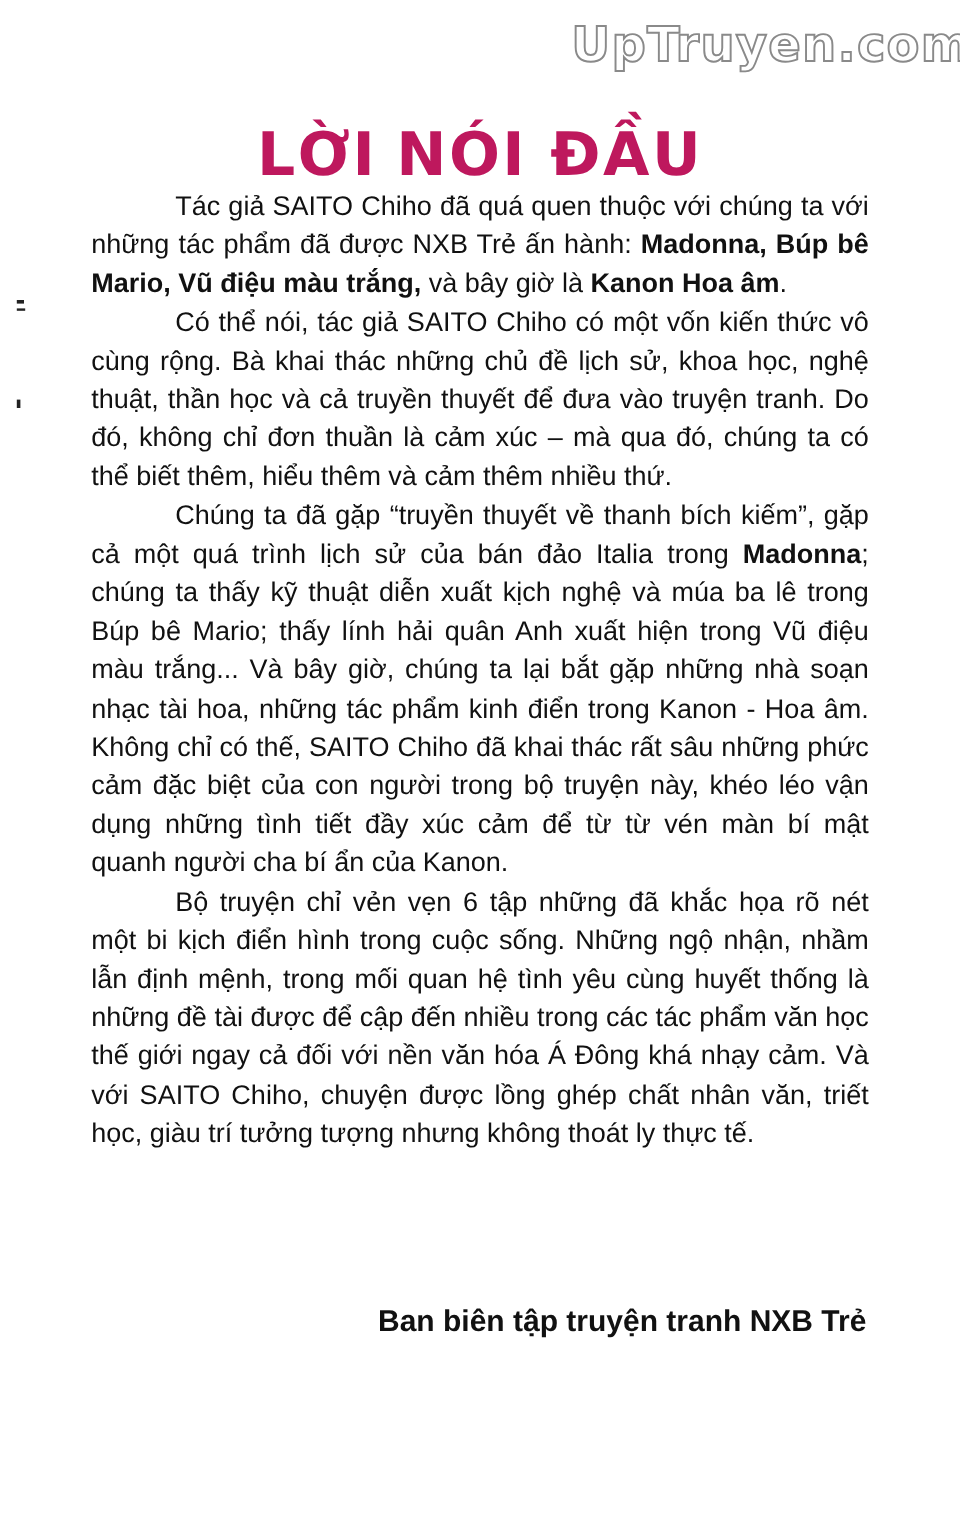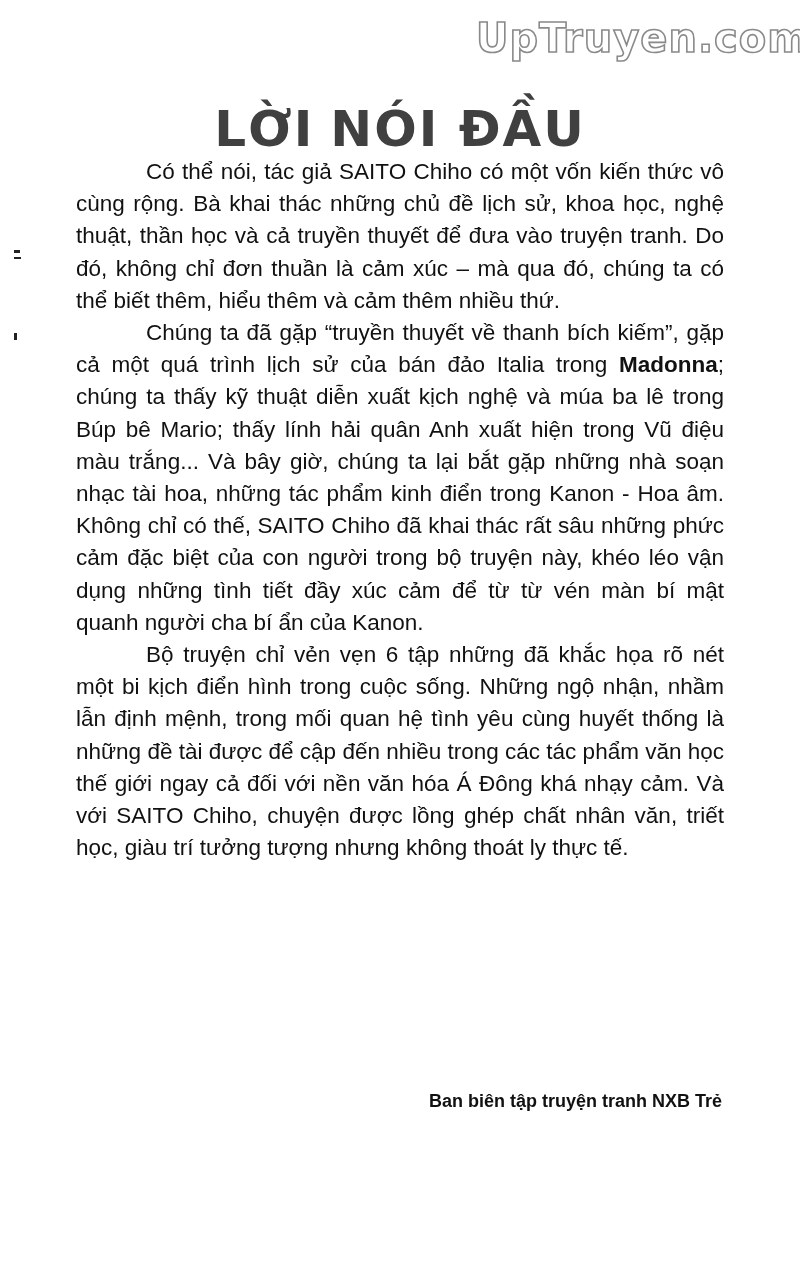--- a/index.html
+++ b/index.html
@@ -30,21 +30,21 @@
     .title {
       position: absolute;
       left: 0;
       width: 800px;
       top: 70px;
       text-align: center;
       font-family: "DejaVu Sans", "Liberation Sans", sans-serif;
       font-weight: bold;
       font-size: 50px;
       letter-spacing: 2px;
-      color: #404040;
+      color: #be185d;
       line-height: 1;
     }
     .title span.gap { display: inline-block; width: 16px; }
     .body-text {
       position: absolute;
       left: 76px;
       top: 156px;
       width: 648px;
       font-size: 22.5px;
       line-height: 32.2px;
@@ -53,21 +53,21 @@
     .body-text p {
       margin: 0;
       text-indent: 70px;
     }
     .body-text p.greeting { text-indent: 70px; }
     .body-text b { font-weight: bold; }
     .signature {
       position: absolute;
       right: 78px;
       top: 1085px;
-      font-size: 18px;
+      font-size: 25px;
       font-weight: bold;
       line-height: 32px;
     }
     .margin-mark {
       position: absolute;
       background: #222;
     }
   </style>
 </head>
 <body>
@@ -77,20 +77,21 @@
 <h1 class="title">
   <span>LỜI</span><span class="gap"></span><span>NÓI ĐẦU</span>
 </h1>
 
 <div class="margin-mark" style="left:14px;top:250px;width:6px;height:3px;"></div>
 <div class="margin-mark" style="left:14px;top:257px;width:7px;height:2px;"></div>
 <div class="margin-mark" style="left:14px;top:333px;width:3px;height:7px;"></div>
 
 <div class="body-text">
 
+  <p><span>Tác giả SAITO Chiho đã quá quen thuộc với chúng ta với những tác phẩm đã được NXB Trẻ ấn hành: </span><b>Madonna, Búp bê Mario, Vũ điệu màu trắng,</b><span> và bây giờ là </span><b>Kanon Hoa âm</b><span>.</span></p>
 
   <p>Có thể nói, tác giả SAITO Chiho có một vốn kiến thức vô cùng rộng. Bà khai thác những chủ đề lịch sử, khoa học, nghệ thuật, thần học và cả truyền thuyết để đưa vào truyện tranh. Do đó, không chỉ đơn thuần là cảm xúc – mà qua đó, chúng ta có thể biết thêm, hiểu thêm và cảm thêm nhiều thứ.</p>
 
   <p><span>Chúng ta đã gặp “truyền thuyết về thanh bích kiếm”, gặp cả một quá trình lịch sử của bán đảo Italia trong </span><b>Madonna</b><span>; chúng ta thấy kỹ thuật diễn xuất kịch nghệ và múa ba lê trong Búp bê Mario; thấy lính hải quân Anh xuất hiện trong Vũ điệu màu trắng... Và bây giờ, chúng ta lại bắt gặp những nhà soạn nhạc tài hoa, những tác phẩm kinh điển trong Kanon - Hoa âm. Không chỉ có thế, SAITO Chiho đã khai thác rất sâu những phức cảm đặc biệt của con người trong bộ truyện này, khéo léo vận dụng những tình tiết đầy xúc cảm để từ từ vén màn bí mật quanh người cha bí ẩn của Kanon.</span></p>
 
   <p>Bộ truyện chỉ vẻn vẹn 6 tập những đã khắc họa rõ nét một bi kịch điển hình trong cuộc sống. Những ngộ nhận, nhầm lẫn định mệnh, trong mối quan hệ tình yêu cùng huyết thống là những đề tài được để cập đến nhiều trong các tác phẩm văn học thế giới ngay cả đối với nền văn hóa Á Đông khá nhạy cảm. Và với SAITO Chiho, chuyện được lồng ghép chất nhân văn, triết học, giàu trí tưởng tượng nhưng  không thoát ly thực tế.</p>
 </div>
 
 <div class="signature">Ban biên tập truyện tranh NXB Trẻ</div>
 

